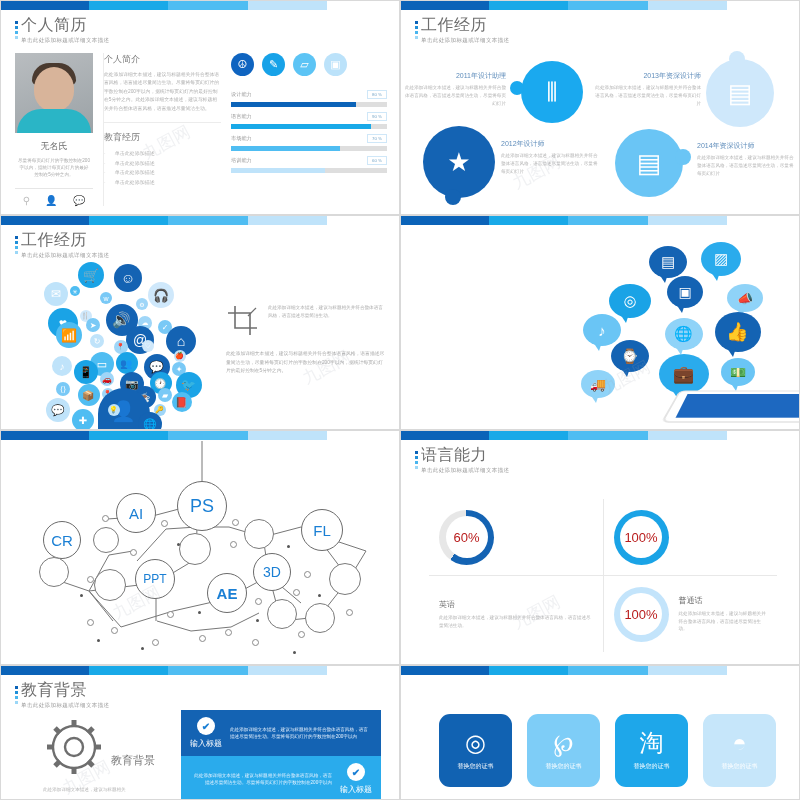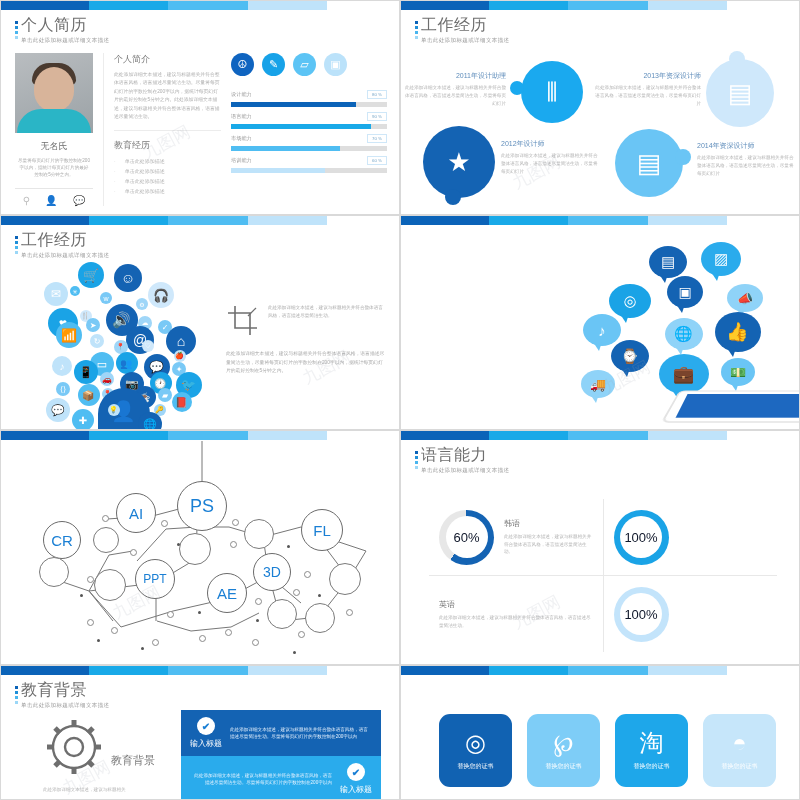--- a/index.html
+++ b/index.html
@@ -30,21 +30,21 @@
   .s1-body{ position:absolute; left:14px; top:52px; right:12px; bottom:8px; display:flex; gap:10px; }
   .col-photo{ width:78px; }
   .photo{ width:78px; height:80px; background:linear-gradient(160deg,#b9bdc0,#9ba2a6); position:relative; overflow:hidden; }
   .photo .face{ position:absolute; left:50%; top:14px; transform:translateX(-50%); width:40px; height:44px; border-radius:50% 50% 45% 45%; background:#d8b49a; }
   .photo .hair{ position:absolute; left:50%; top:10px; transform:translateX(-50%); width:44px; height:22px; border-radius:22px 22px 6px 6px; background:#4a3a2f; }
   .photo .shirt{ position:absolute; left:50%; bottom:0; transform:translateX(-50%); width:74px; height:24px; border-radius:36px 36px 0 0; background:#2ab5c6; }
   .pname{ text-align:center; font-size:9px; color:#6f6f6f; margin-top:7px; }
   .pdesc{ font-size:4.6px; color:#a8a8a8; line-height:1.55; text-align:center; margin-top:4px; padding:0 3px; }
   .psoc{ border-top:1px solid #e6e6e6; margin-top:10px; padding-top:6px; display:flex; justify-content:space-around; align-items:center; }
   .psoc b{ font-weight:normal; color:#bdbdbd; font-size:10px; }
-  .col-info{ flex:1; border-left:1px solid #ececec; padding-left:10px; }
+  .col-info{ flex:1; border-left:1px solid #ececec; }
   .i-title{ font-size:9px; color:#7b7b7b; margin-bottom:5px; }
   .i-para{ font-size:4.8px; color:#aeaeae; line-height:1.75; }
   .divline{ height:1px; background:#ececec; margin:9px 0 8px; }
   .bullets{ list-style:none; }
   .bullets li{ font-size:5px; color:#b4b4b4; line-height:1.95; display:flex; gap:9px; }
   .bullets li:before{ content:"\00b7"; color:#c9c9c9; }
   .col-skill{ width:156px; }
   .sk-icons{ display:flex; gap:8px; margin-bottom:14px; }
   .sk-icons div{ width:23px; height:23px; border-radius:50%; display:flex; align-items:center; justify-content:center; color:#fff; font-size:11px; }
   .ic1{ background:#0f64c0; } .ic2{ background:#17a2e8; } .ic3{ background:#5cc4f5; } .ic4{ background:#bbe2fa; }
@@ -83,21 +83,21 @@
   .net{ position:absolute; inset:0; }
   .node{ position:absolute; border-radius:50%; border:1.5px solid #6b6b6b; background:#fff; display:flex; align-items:center; justify-content:center; color:#1a7fd4; font-size:15px; }
   .node.plain{ border-color:#7a7a7a; }
   .tiny{ position:absolute; width:7px; height:7px; border-radius:50%; border:1px solid #8a8a8a; background:#fff; }
   .dot{ position:absolute; width:3px; height:3px; border-radius:50%; background:#555; }
   
   .lang-grid{ position:absolute; left:28px; top:68px; right:22px; bottom:12px; display:grid; grid-template-columns:1fr 1px 1fr; grid-template-rows:1fr 1px 1fr; }
   .vline{ background:#e8e8e8; } .hline{ background:#e8e8e8; grid-column:1/4; }
   .lang{ display:flex; align-items:center; gap:10px; padding:6px 10px; }
   .ring{ width:55px; height:55px; border-radius:50%; display:flex; align-items:center; justify-content:center; flex:none; }
-  .ring span{ font-size:13px; color:#0f172a; }
+  .ring span{ font-size:13px; color:#b91c1c; }
   .lang-tx{ flex:1; }
   .lang-tx h4{ font-size:8px; color:#6f6f6f; font-weight:normal; margin-bottom:4px; }
   .lang-tx p{ font-size:4.6px; color:#b0b0b0; line-height:1.7; }
   
   .gear-wrap{ position:absolute; left:40px; top:48px; display:flex; align-items:center; gap:4px; }
   .gear{ width:66px; height:66px; position:relative; }
   .gear-lab{ font-size:11px; color:#7a7a7a; align-self:flex-end; padding-bottom:12px; }
   .s7-note{ position:absolute; left:42px; top:120px; width:130px; font-size:4.6px; color:#b2b2b2; line-height:1.7; }
   .cards{ position:absolute; left:180px; top:44px; width:200px; }
   .card{ display:flex; align-items:center; gap:8px; padding:7px 9px; }
@@ -451,21 +451,21 @@
           <line x1="365" y1="120" x2="320" y2="105"></line>
           <line x1="88" y1="160" x2="112" y2="190"></line>
           <line x1="155" y1="152" x2="155" y2="190"></line>
           <line x1="268" y1="145" x2="300" y2="172"></line>
         </g>
       </svg>
       <div class="node" style="left:42px;top:90px;width:38px;height:38px;">CR</div>
       <div class="node" style="left:115px;top:62px;width:40px;height:40px;">AI</div>
       <div class="node" style="left:176px;top:50px;width:50px;height:50px;font-size:18px">PS</div>
       <div class="node" style="left:134px;top:128px;width:40px;height:40px;font-size:12px">PPT</div>
-      <div class="node" style="left:206px;top:142px;width:40px;height:40px;">AE</div>
+      <div class="node" style="left:206px;top:142px;width:40px;height:40px;font-weight:bold;">AE</div>
       <div class="node" style="left:252px;top:122px;width:38px;height:38px;font-size:14px">3D</div>
       <div class="node" style="left:300px;top:78px;width:42px;height:42px;">FL</div>
       <div class="node plain" style="left:92px;top:96px;width:26px;height:26px;"></div>
       <div class="node plain" style="left:38px;top:126px;width:30px;height:30px;"></div>
       <div class="node plain" style="left:93px;top:138px;width:32px;height:32px;"></div>
       <div class="node plain" style="left:178px;top:102px;width:32px;height:32px;"></div>
       <div class="node plain" style="left:243px;top:88px;width:30px;height:30px;"></div>
       <div class="node plain" style="left:328px;top:132px;width:32px;height:32px;"></div>
       <div class="node plain" style="left:266px;top:168px;width:30px;height:30px;"></div>
       <div class="node plain" style="left:304px;top:172px;width:30px;height:30px;"></div>
@@ -520,24 +520,20 @@
         <div class="h-sub">单击此处添加标题或详细文本描述</div>
       </div>
     </div>
     <div class="lang-grid">
       <div class="lang">
         <div class="ring" style="background:conic-gradient(#1463b3 0% 60%, #e7e7e7 60% 100%);">
           <div style="width:42px;height:42px;border-radius:50%;background:#fff;display:flex;align-items:center;justify-content:center">
             <span>60%</span>
             </div>
         </div>
-        <div class="lang-tx">
-            <h4>韩语</h4>
-          <p>此处添加详细文本描述，建议与标题相关并符合整体语言风格，语言描述尽量简洁生动。</p>
-          </div>
       </div>
       <div class="vline"></div>
       <div class="lang">
         <div class="ring" style="background:conic-gradient(#1aa3e6 0% 100%);">
           <div style="width:42px;height:42px;border-radius:50%;background:#fff;display:flex;align-items:center;justify-content:center">
             <span>100%</span>
             </div>
         </div>
       </div>
       <div class="hline"></div>
@@ -547,20 +543,24 @@
           <p>此处添加详细文本描述，建议与标题相关并符合整体语言风格，语言描述尽量简洁生动。</p>
           </div>
       </div>
       <div class="vline"></div>
       <div class="lang">
         <div class="ring" style="background:conic-gradient(#c3e4fb 0% 100%);">
           <div style="width:42px;height:42px;border-radius:50%;background:#fff;display:flex;align-items:center;justify-content:center">
             <span>100%</span>
             </div>
         </div>
+        <div class="lang-tx">
+            <h4>普通话</h4>
+          <p>此处添加详细文本描述，建议与标题相关并符合整体语言风格，语言描述尽量简洁生动。</p>
+          </div>
       </div>
     </div>
     <div class="wm" style="left:110px; top:170px;">九图网</div>
   </div>
 
   <div class="slide">
     <div class="topbar">
         <i class="tb1"></i>
         <i class="tb2"></i>
         <i class="tb3"></i>

